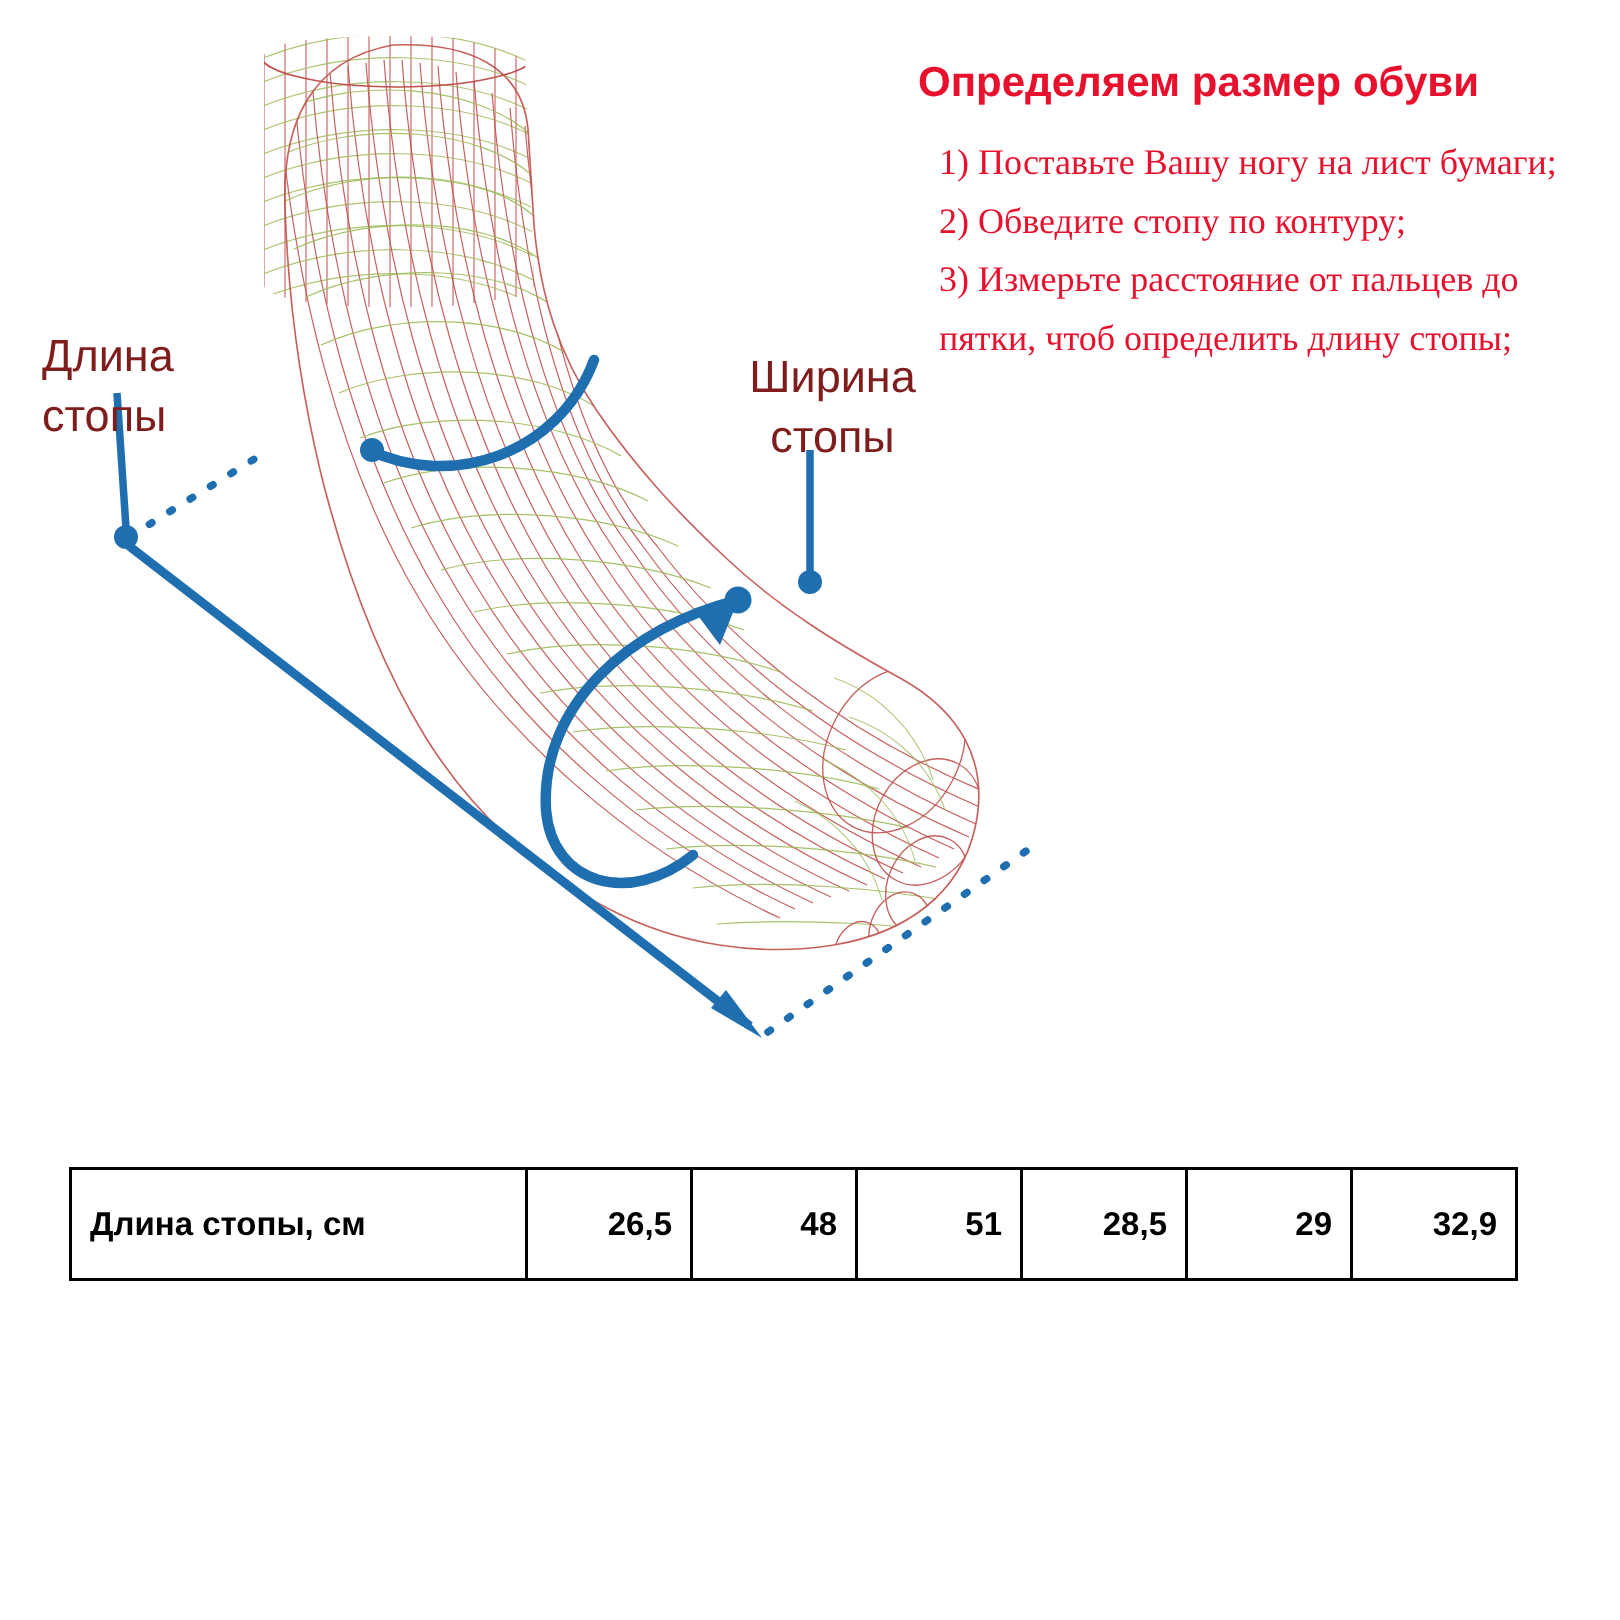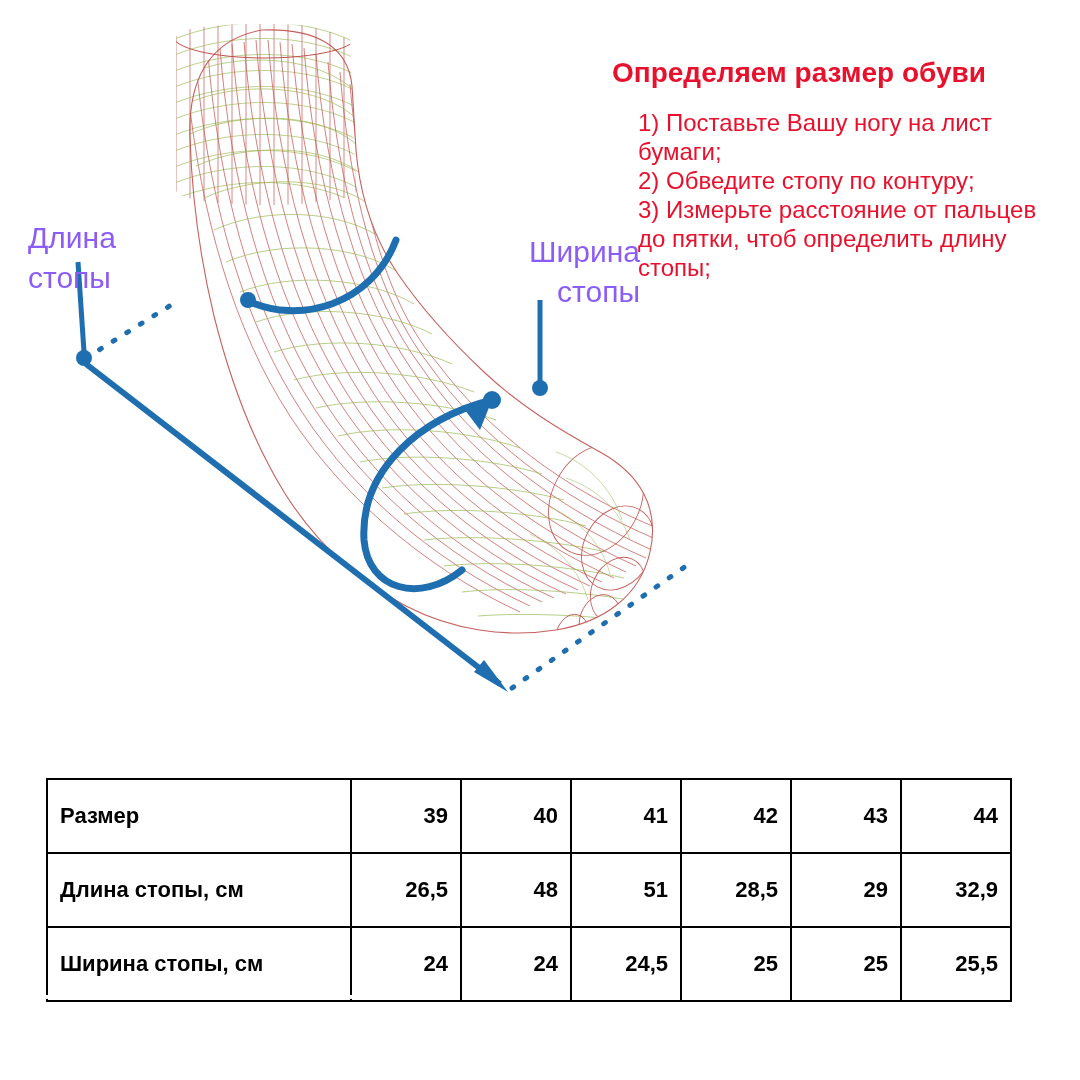--- a/index.html
+++ b/index.html
@@ -31,62 +31,63 @@
   }
   #foot-svg {
     position: absolute;
     left: 0;
     top: 0;
   }
 
   
   .label {
     position: absolute;
-    color: #8b5cf6;
+    color: #7f1d1d;
     font-size: 30px;
     line-height: 40px;
     font-family: "Liberation Sans", sans-serif;
     white-space: pre-line;
   }
   #label-length {
     left: 28px;
     top: 218px;
     width: 170px;
     text-align: left;
   }
   #label-width {
     left: 470px;
     top: 232px;
     width: 170px;
-    text-align: right;
+    text-align: center;
   }
 
   
   #instructions {
     position: absolute;
     left: 612px;
-    top: 56px;
+    top: 38px;
     width: 452px;
   }
   #instructions-title {
     color: #e8112d;
     font-weight: bold;
     font-size: 28px;
     line-height: 34px;
     margin: 0 0 18px 0;
     font-family: "Liberation Sans", sans-serif;
   }
   .instr-list {
-    margin: 12px;
+    margin: 0;
     padding: 0;
     list-style: none;
     color: #e8112d;
     font-size: 24px;
-    line-height: 29px;
+    line-height: 39px;
     padding-left: 14px;
+    font-family: Liberation Serif, serif;
   }
   .instr-list li {
     margin: 0;
   }
 
   
   #size-table-wrap {
     position: absolute;
     left: 46px;
     top: 778px;
@@ -282,44 +283,26 @@
       <li>1) Поставьте Вашу ногу на лист бумаги;</li>
       <li>2) Обведите стопу по контуру;</li>
       <li>3) Измерьте расстояние от пальцев до пятки, чтоб определить длину стопы;</li>
     </ul>
   </div>
 
   <div id="size-table-wrap">
     <table id="size-table">
       <tbody>
         <tr>
-          <td class="rowhead">Размер</td>
-          <td class="val">39</td>
-          <td class="val">40</td>
-          <td class="val">41</td>
-          <td class="val">42</td>
-          <td class="val">43</td>
-          <td class="val">44</td>
-        </tr>
-        <tr>
           <td class="rowhead">Длина стопы, см</td>
           <td class="val">26,5</td>
           <td class="val">48</td>
           <td class="val">51</td>
           <td class="val">28,5</td>
           <td class="val">29</td>
           <td class="val">32,9</td>
         </tr>
-        <tr>
-          <td class="rowhead">Ширина стопы, см</td>
-          <td class="val">24</td>
-          <td class="val">24</td>
-          <td class="val">24,5</td>
-          <td class="val">25</td>
-          <td class="val">25</td>
-          <td class="val">25,5</td>
-        </tr>
       </tbody>
     </table>
   </div>
   <div id="table-notch"></div>
 
 </div>
 
 </body></html>

